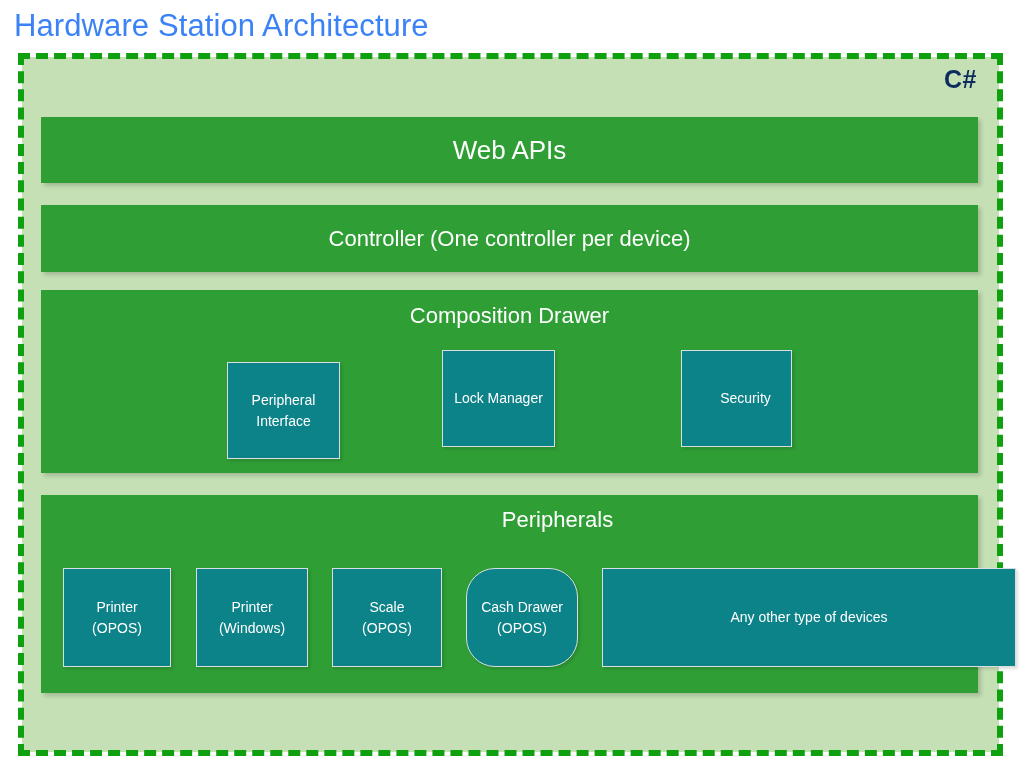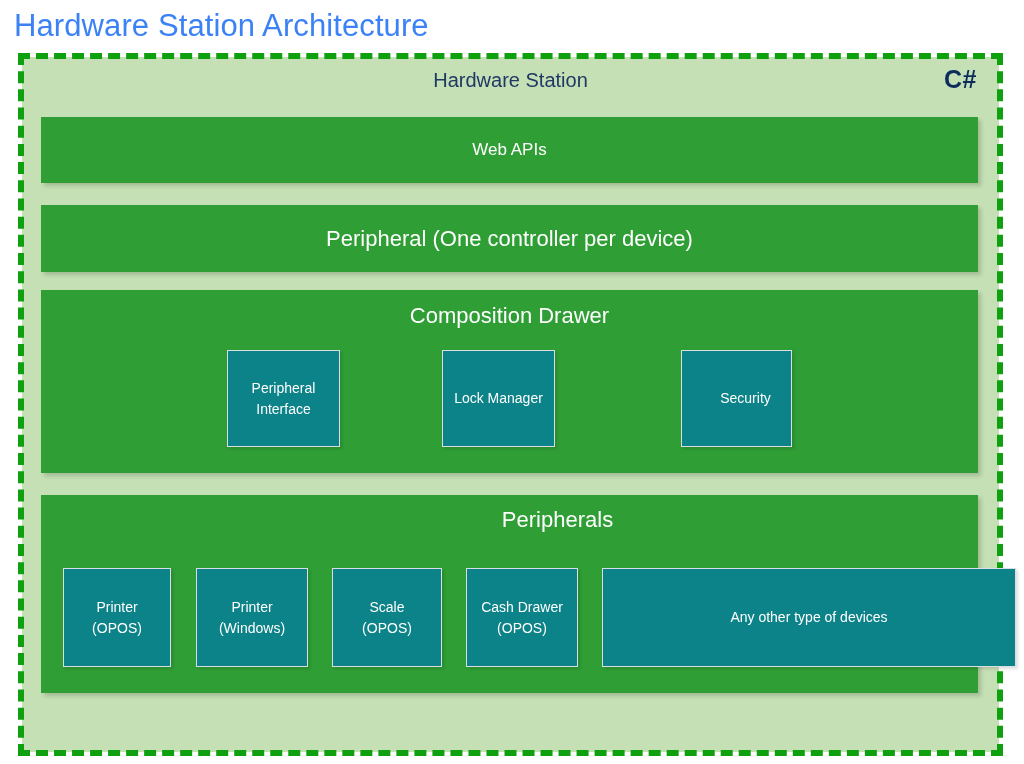--- a/index.html
+++ b/index.html
@@ -87,21 +87,21 @@
     white-space: nowrap;
   }
 
   
   #layer-web-apis {
     top: 117px;
     height: 66px;
   }
   #layer-web-apis .layer-title {
     line-height: 66px;
-    font-size: 17px;
+    font-size: 26px;
   }
 
   #layer-controller {
     top: 205px;
     height: 67px;
   }
   #layer-controller .layer-title {
     line-height: 67px;
     font-size: 22px;
   }
@@ -138,56 +138,55 @@
     align-items: center;
     justify-content: center;
     text-align: center;
     color: #FFFFFF;
     font-size: 14px;
     line-height: 1.45;
     padding: 2px;
   }
 
   
-  #component-peripheral-interface { left: 227px; top: 350px; width: 113px; height: 97px; }
+  #component-peripheral-interface { left: 227px; top: 362px; width: 113px; height: 97px; }
   #component-lock-manager        { left: 442px; top: 350px; width: 113px; height: 97px; }
   #component-security            { left: 681px; top: 350px; width: 111px; height: 97px; padding-left: 20px; }
 
   
   #component-printer-opos    { left: 63px;  top: 568px; width: 108px; height: 99px; }
   #component-printer-windows { left: 196px; top: 568px; width: 112px; height: 99px; }
   #component-scale-opos      { left: 332px; top: 568px; width: 110px; height: 99px; }
-  #component-cash-drawer     { left: 466px; top: 568px; width: 112px; height: 99px; }
+  #component-cash-drawer     { left: 466px; top: 568px; width: 112px; height: 99px; border-radius: 29px; }
   #component-any-other       { left: 602px; top: 568px; width: 414px; height: 99px; }
   #component-any-other .component-label { font-size: 14px; }
 
   .component-label {
     white-space: pre-line;
   }
 </style>
 </head>
 <body>
 
 <div id="slide-title">Hardware Station Architecture</div>
 
 <div id="hardware-station-panel">
 
-  <div id="hardware-station-label">Hardware Station</div>
 
   <div id="csharp-label">C#</div>
 </div>
 
 <div id="csharp-boundary"></div>
 
 <div class="layer" id="layer-web-apis">
   <div class="layer-title">Web APIs</div>
 </div>
 
 <div class="layer" id="layer-controller">
-  <div class="layer-title">Peripheral (One controller per device)</div>
+  <div class="layer-title">Controller (One controller per device)</div>
 </div>
 
 <div class="layer" id="layer-composition-manager">
   <div class="layer-title">Composition Drawer</div>
 </div>
 
 <div class="component" id="component-peripheral-interface">
   <span class="component-label">Peripheral
 Interface</span>
 </div>

